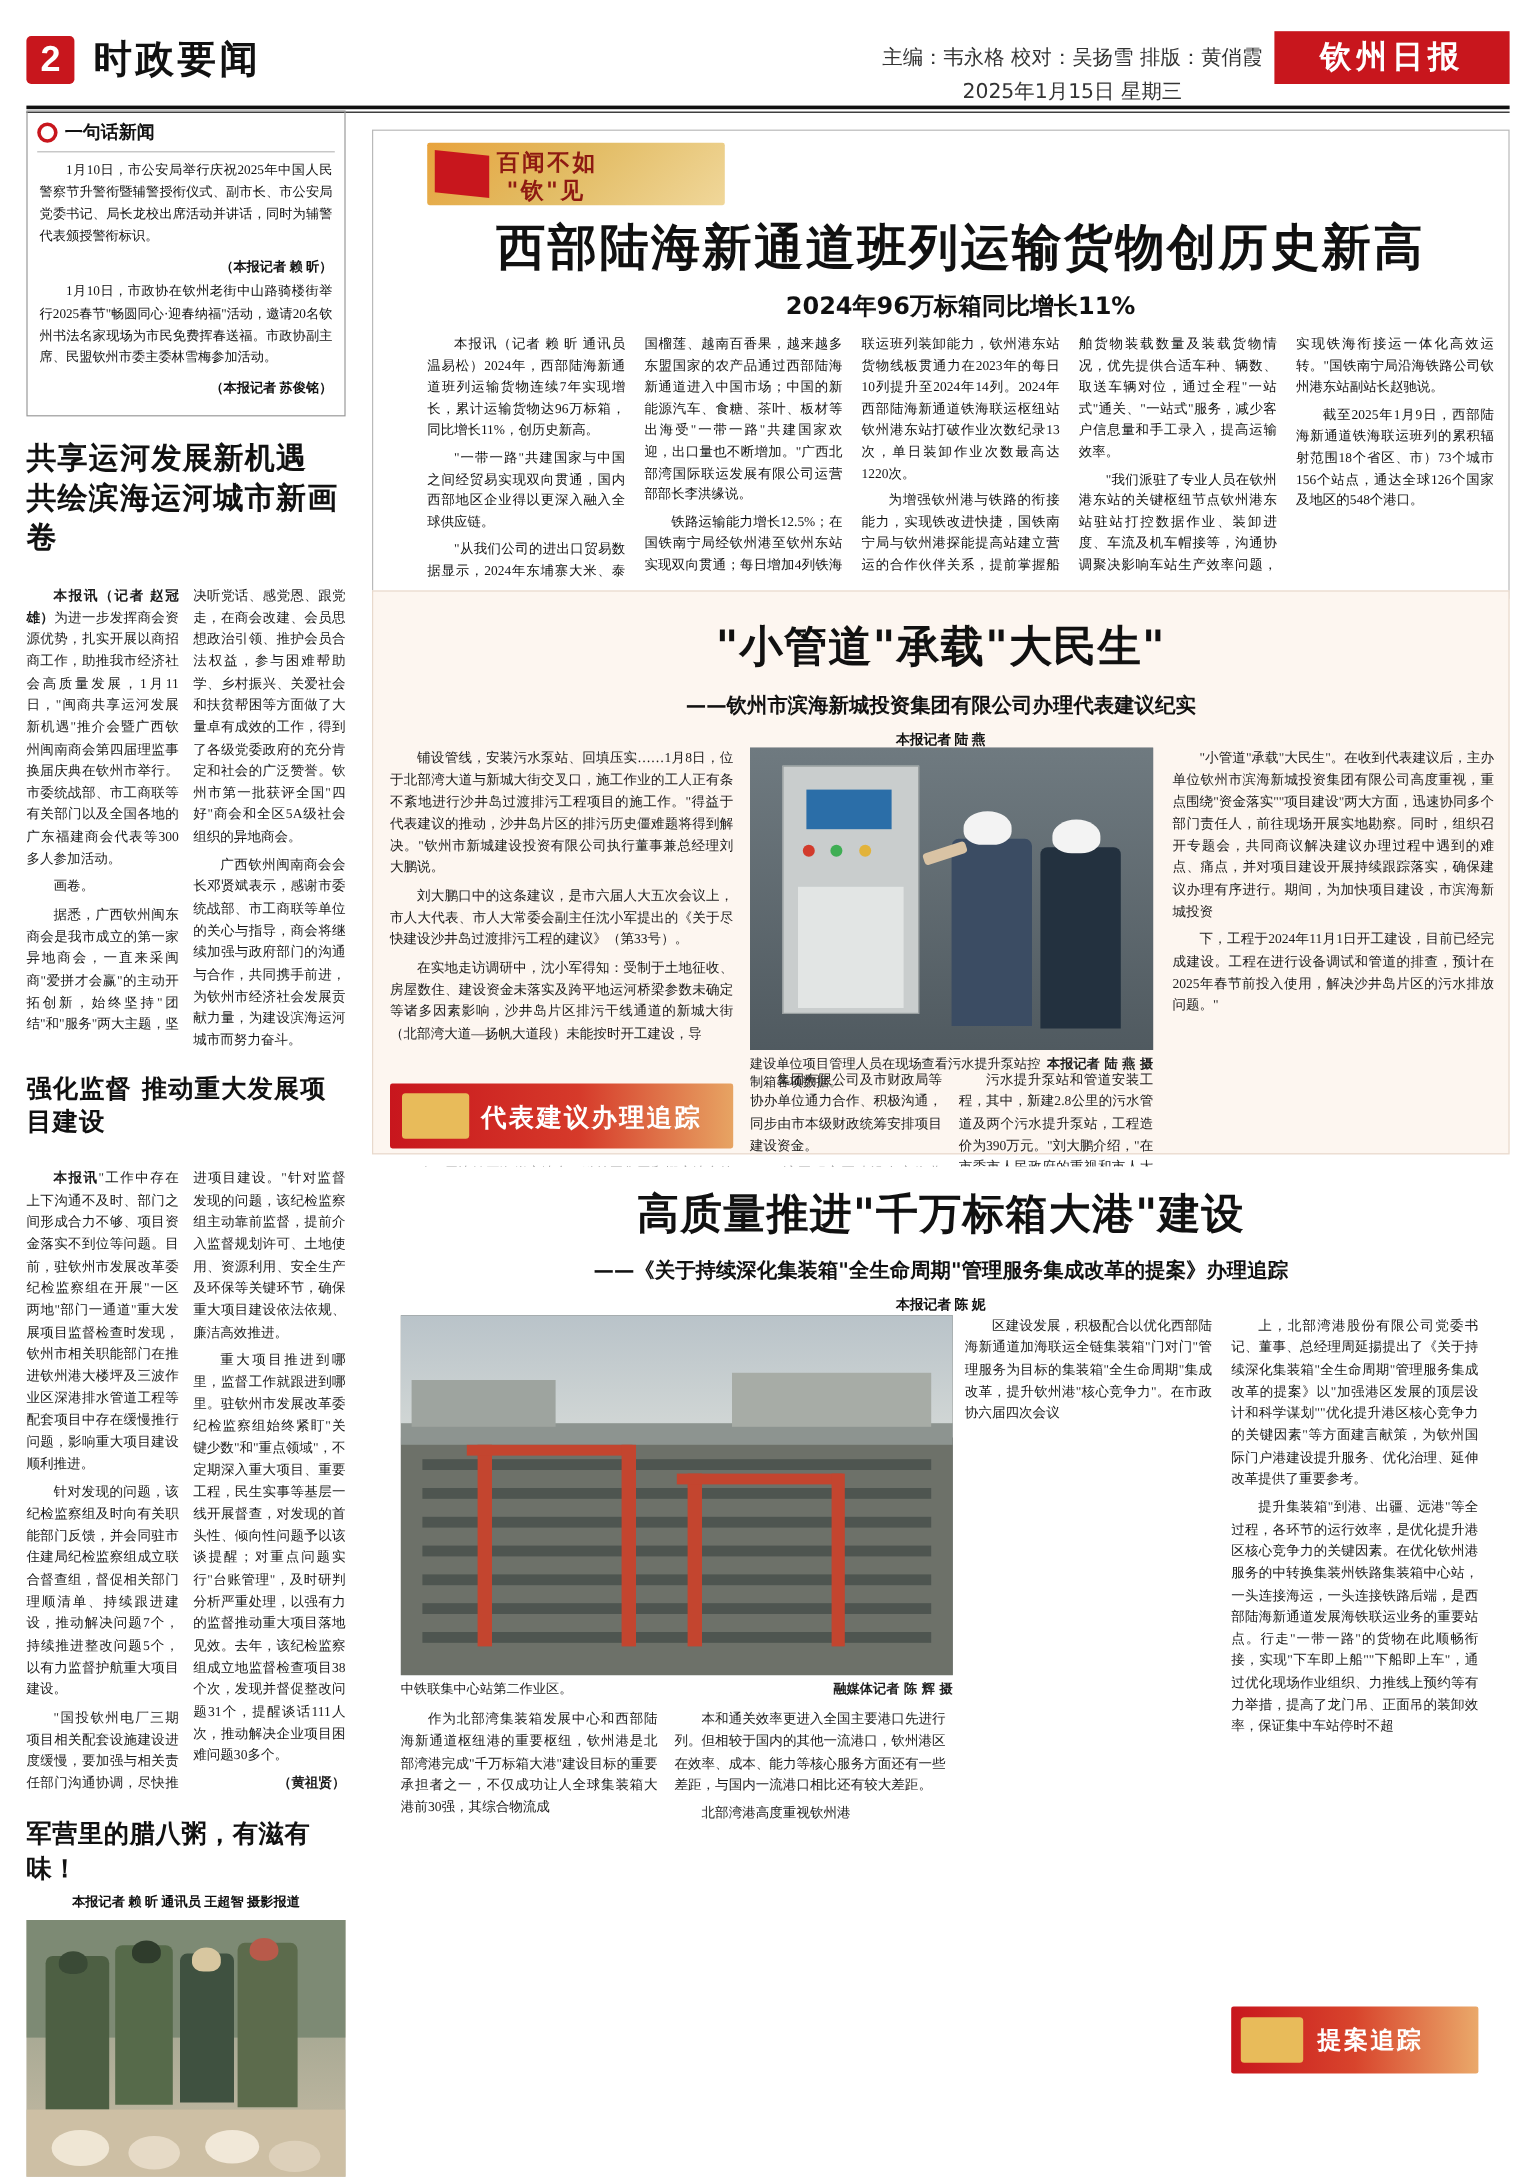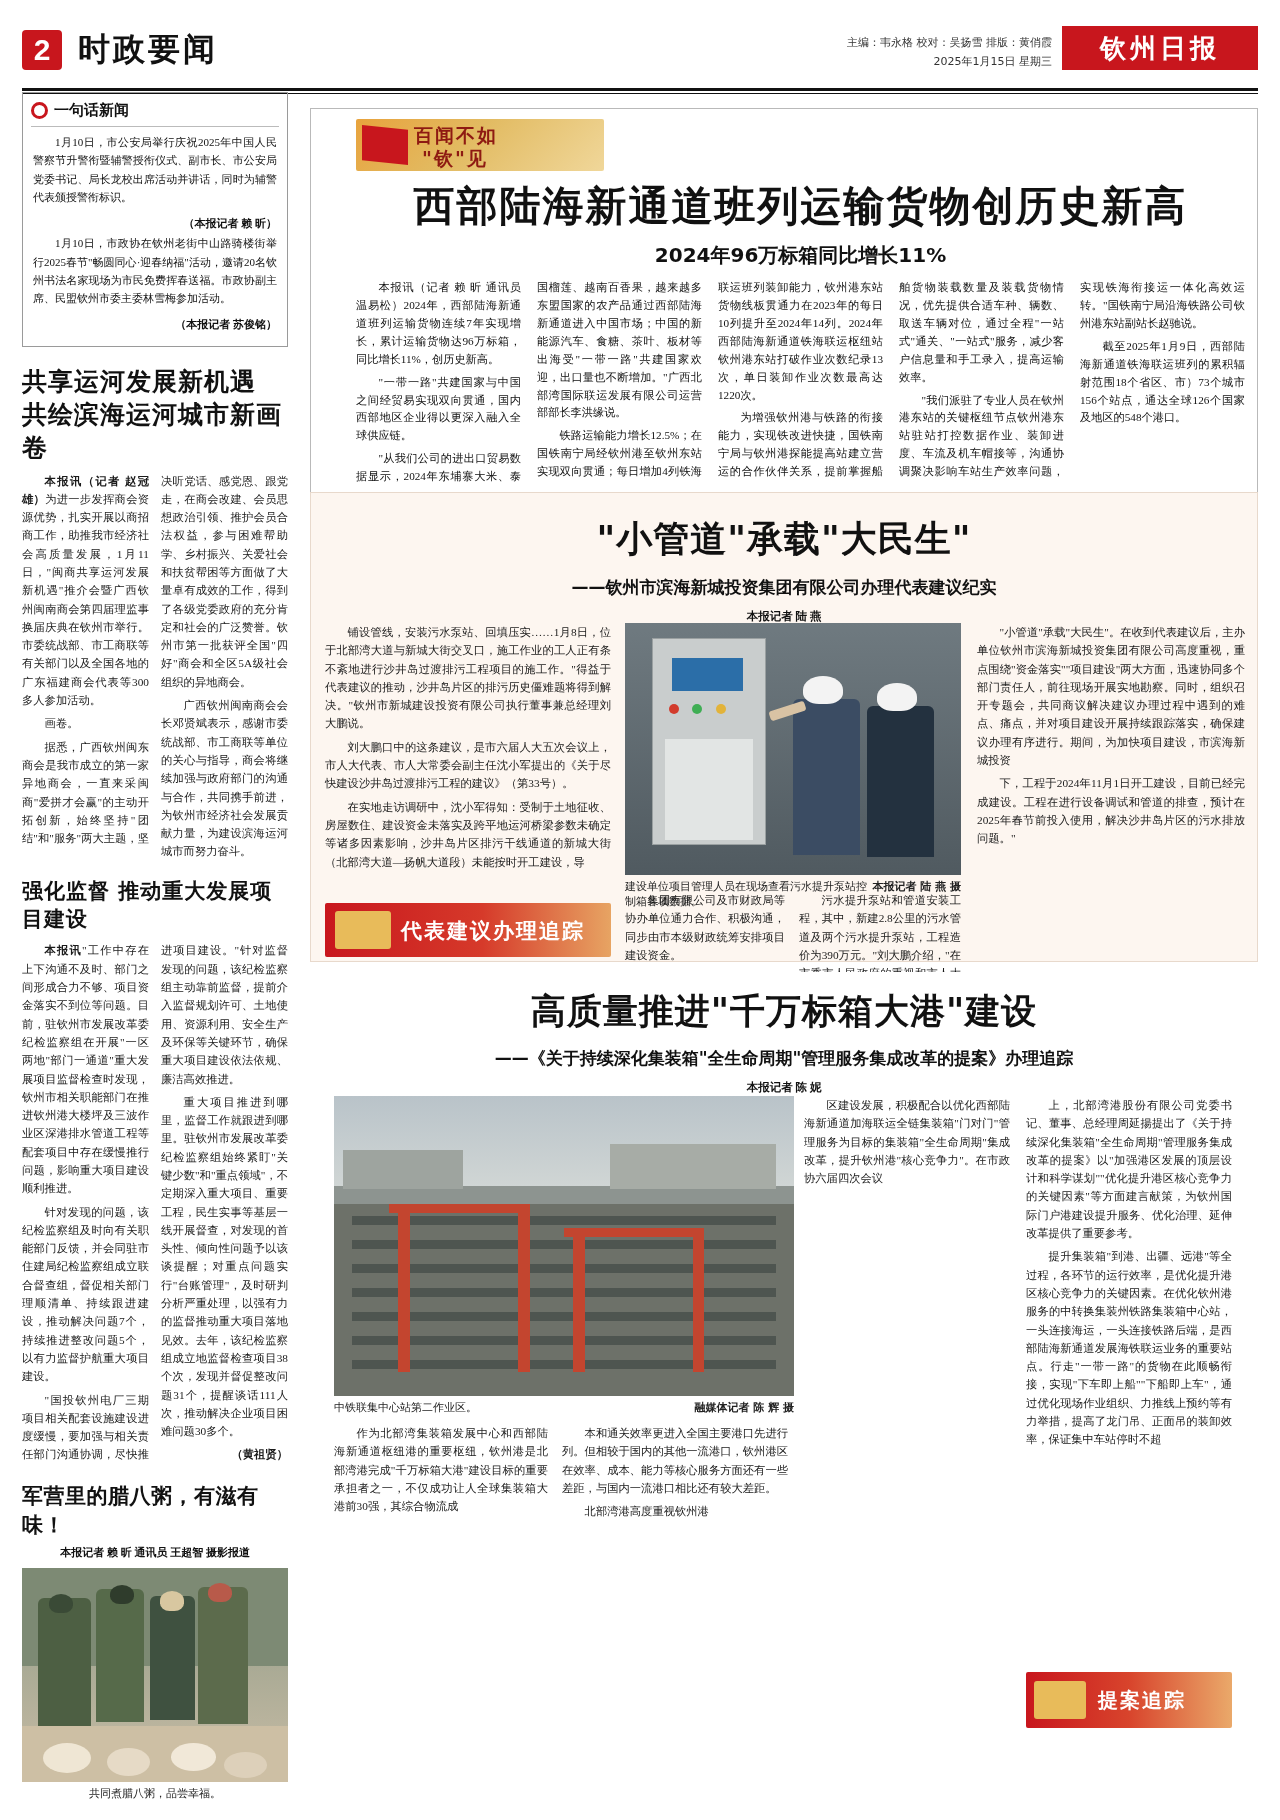--- a/index.html
+++ b/index.html
@@ -21,22 +21,22 @@
     background:#c8161d; color:#fff; border-radius:4px;
     font-family:"Liberation Sans", sans-serif; font-weight:bold;
     font-size:30px; line-height:40px; text-align:center;
   }
   .mh-section {
     position:absolute; left:78px; top:28px;
     font-family:"DejaVu Sans", sans-serif; font-weight:bold;
     font-size:32px; letter-spacing:3px; color:#111;
   }
   .mh-meta {
-    position:absolute; right:228px; top:34px; text-align:right;
-    font-size:11px; color:#333; line-height:1.7;
+    position:absolute; right:228px; top:34px; text-align:center;
+    font-size:17px; color:#333; line-height:1.7;
     font-family:"DejaVu Sans", sans-serif;
   }
   .mh-logo {
     position:absolute; right:22px; top:26px; width:196px; height:44px;
     background:#c8161d; color:#fff;
     font-family:"DejaVu Sans", sans-serif; font-weight:bold;
     font-size:26px; letter-spacing:4px; text-align:center; line-height:44px;
   }
   .mh-rule { position:absolute; left:22px; top:88px; width:1236px; height:3px; background:#111; }
   .mh-rule2 { position:absolute; left:22px; top:93px; width:1236px; height:1px; background:#111; }
@@ -60,21 +60,21 @@
   .oneline-title { font-family:"DejaVu Sans", sans-serif; font-weight:bold; font-size:15px; }
   .oneline-hr { height:1px; background:#bbb; margin:2px 8px 6px 8px; }
   .oneline-body { padding:0 10px 10px 10px; font-size:11px; line-height:1.66; text-align:justify; }
   .oneline-body p { margin:0 0 8px 0; text-indent:2em; }
   .oneline-body .sig { text-align:right; text-indent:0; font-weight:bold; margin-bottom:2px; }
 
   .lh1 { margin-top:18px; font-size:25px; line-height:1.32; letter-spacing:1px; }
   .lh2 { margin-top:16px; font-size:21px; line-height:1.35; letter-spacing:1px; }
   .lh3 { margin-top:16px; font-size:21px; line-height:1.35; letter-spacing:0.5px; }
 
-  .two-sub { column-count:2; column-gap:12px; margin-top:8px; }
+  .two-sub { column-count:2; column-gap:12px; margin-top:24px; }
   .two-sub p { margin:0 0 5px 0; text-indent:2em; }
 
   .sig-r { text-align:right; text-indent:0 !important; font-weight:bold; }
 
   
   .photo { background:#d8d2c8; position:relative; overflow:hidden; }
   .photo-cap { margin-top:4px; text-align:center; }
 
   
   .feat1 { position:absolute; left:310px; top:108px; width:948px; border:1px solid #b9b9b9; background:#fff;padding-left:33px; }

